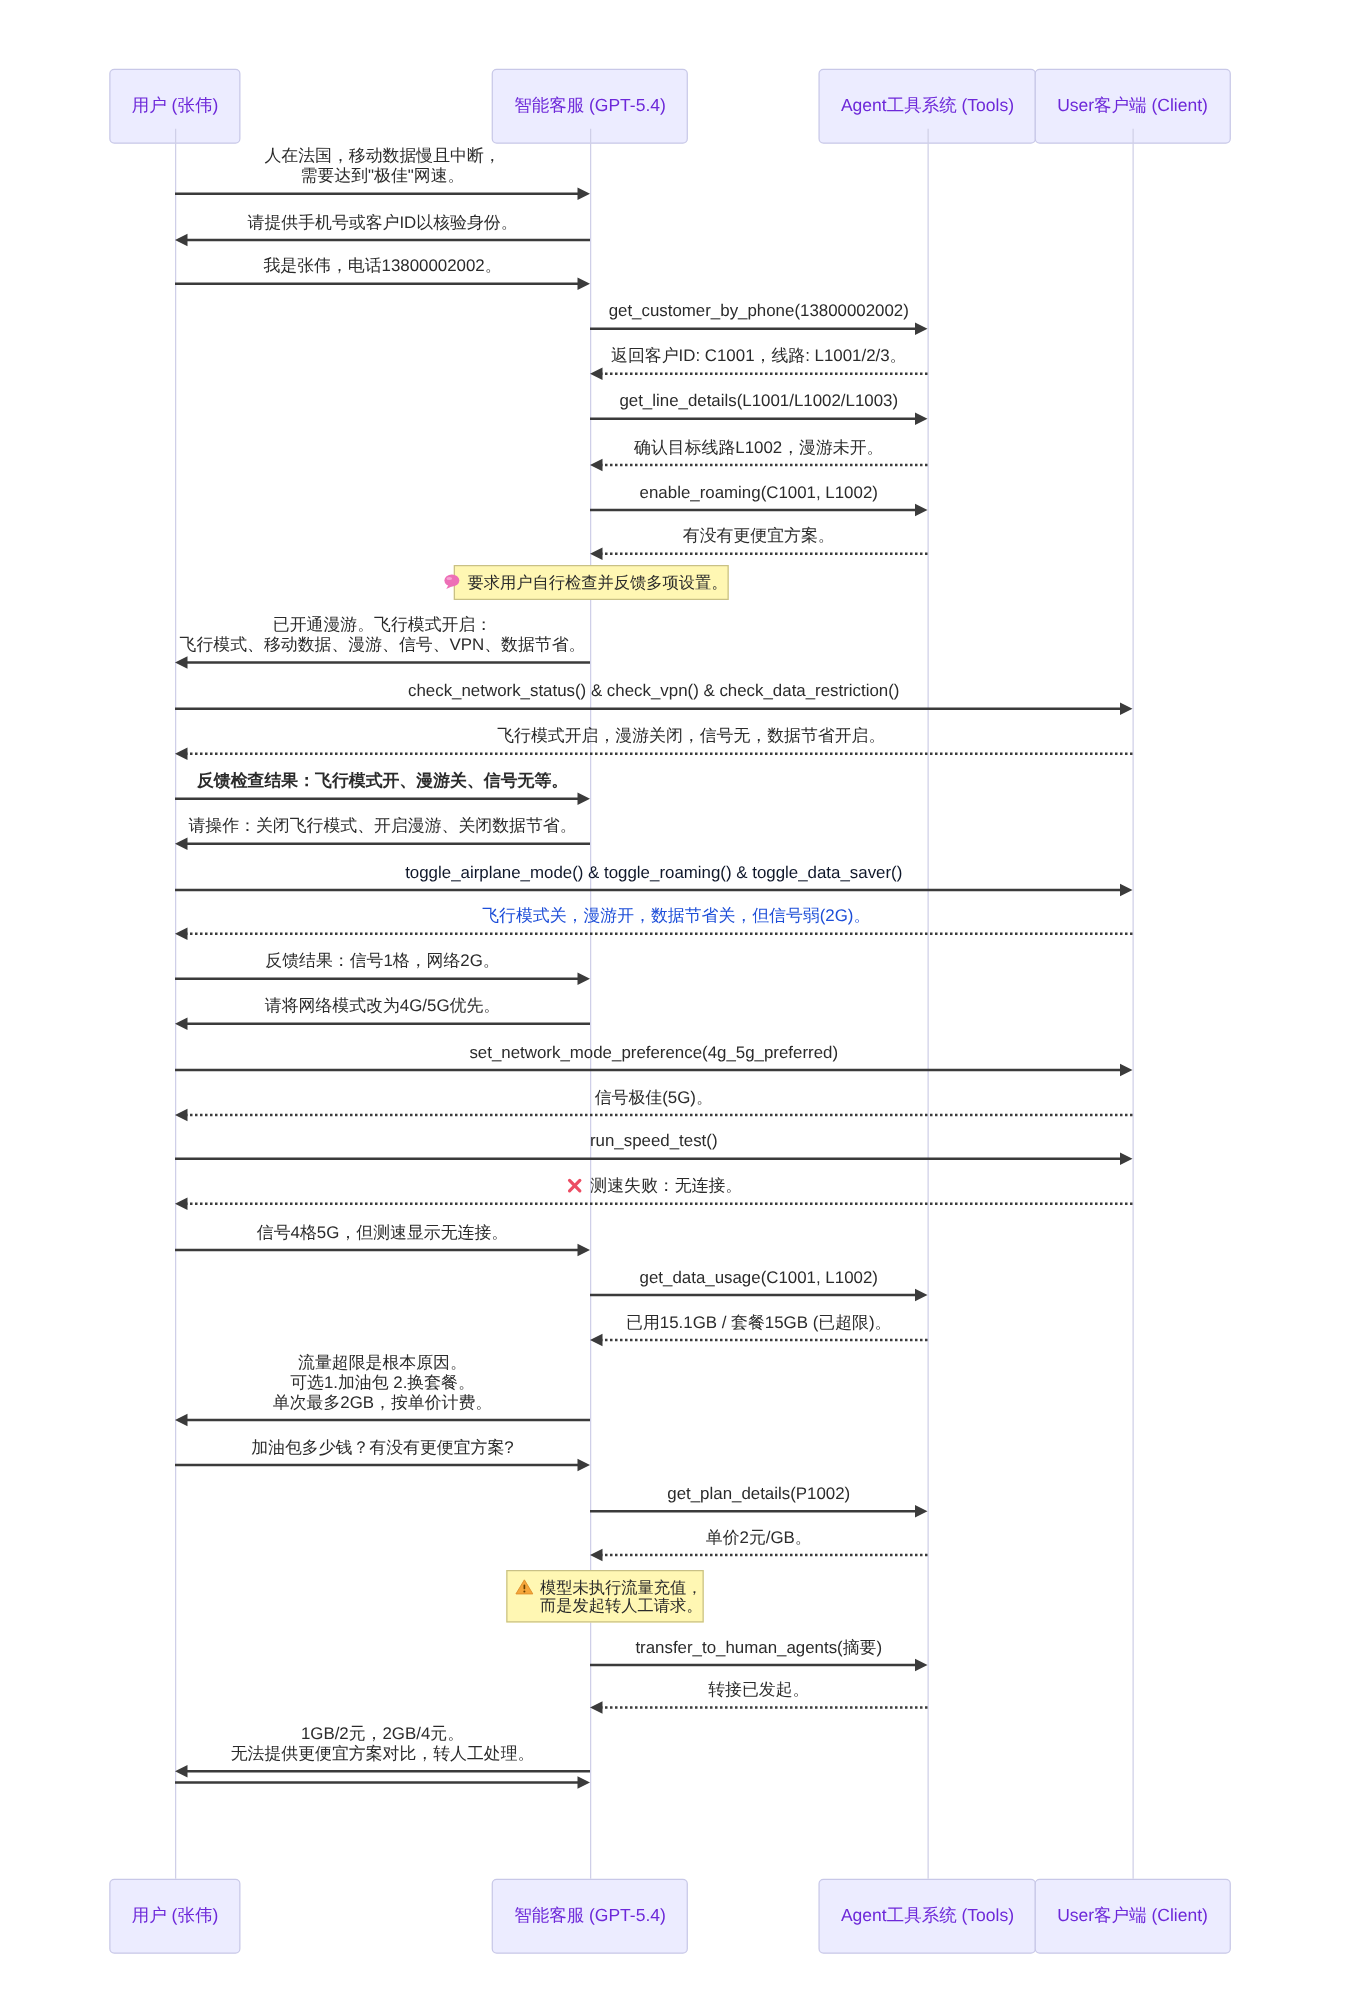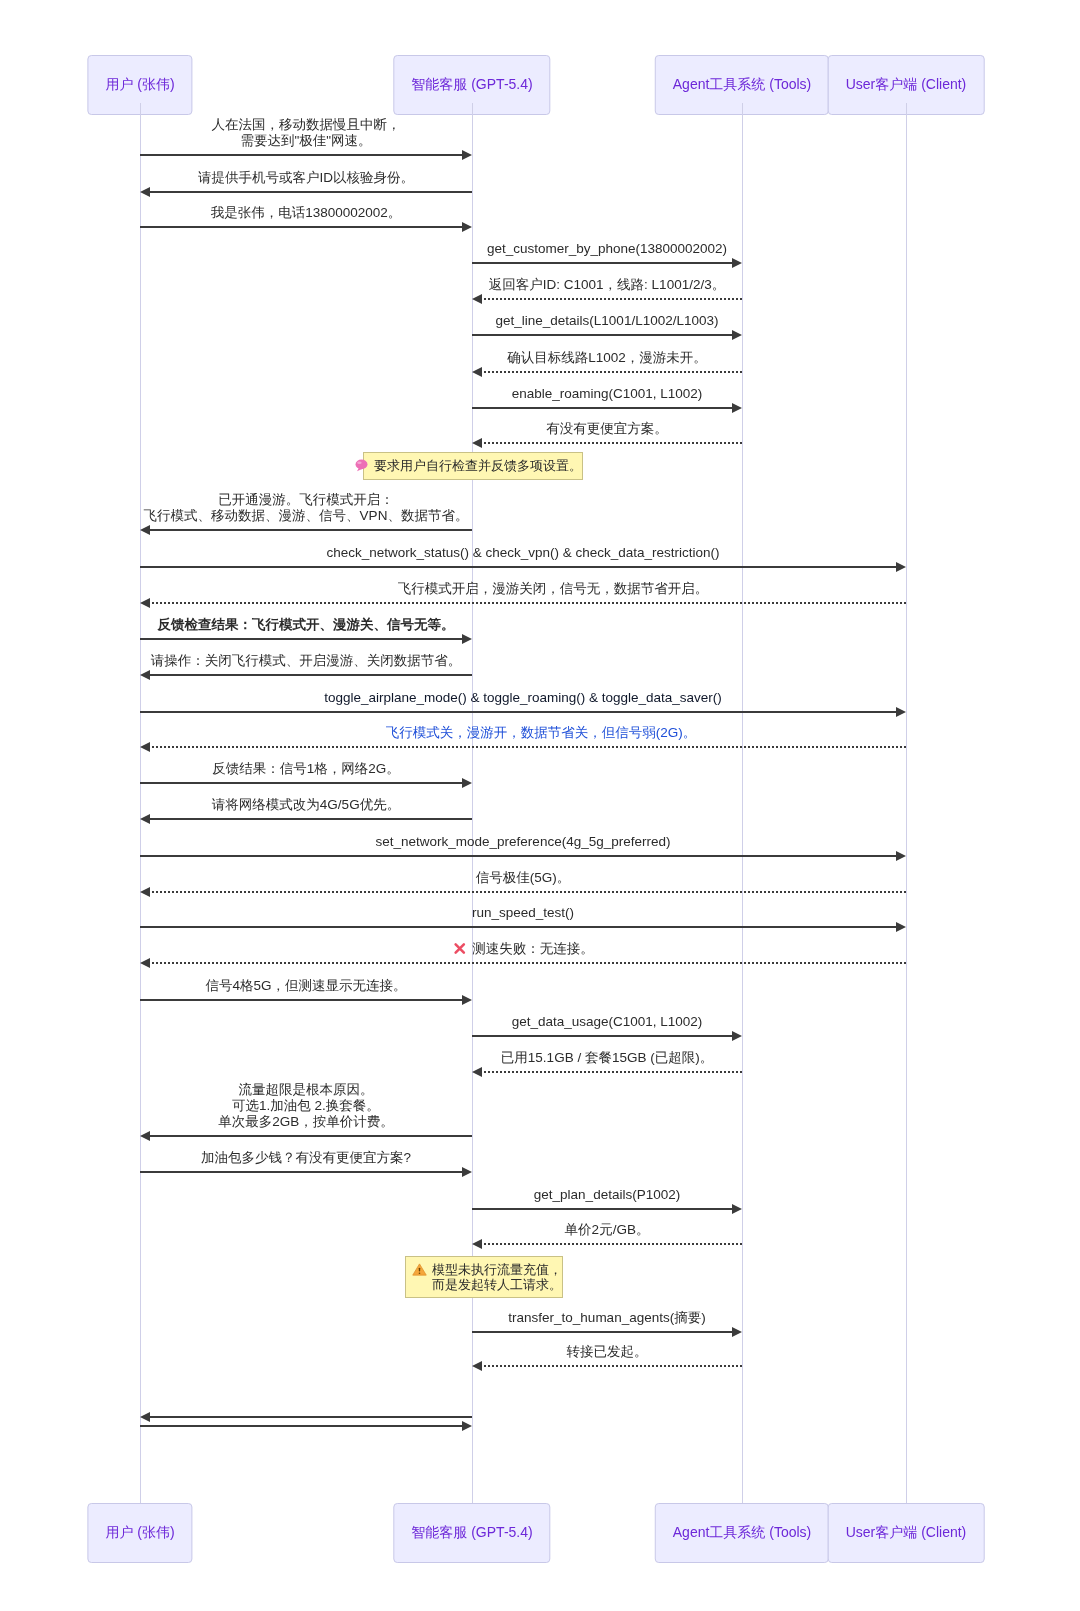--- a/index.html
+++ b/index.html
@@ -272,15 +272,19 @@
     <div class="msg-label" style="left: 607px; bottom: 285px; color: rgb(43, 43, 43);">
       <div>transfer_to_human_agents(摘要)</div>
     </div>
     <div class="msg-line dashed" style="left: 480px; width: 262px; top: 1365px; border-top-color: rgb(59, 59, 59);"></div>
     <div class="arrowhead left" style="top: 1361px; left: 472px;"></div>
     <div class="msg-label" style="left: 607px; bottom: 251px; color: rgb(43, 43, 43);">
       <div>转接已发起。</div>
     </div>
     <div class="msg-line" style="left: 148px; width: 324px; top: 1416px; border-top-color: rgb(59, 59, 59);"></div>
     <div class="arrowhead left" style="top: 1412px; left: 140px;"></div>
+    <div class="msg-label" style="left: 306px; bottom: 200px; color: rgb(43, 43, 43);">
+      <div>1GB/2元，2GB/4元。</div>
+      <div>无法提供更便宜方案对比，转人工处理。</div>
+    </div>
     <div class="msg-line" style="left: 140px; width: 324px; top: 1425px; border-top-color: rgb(59, 59, 59);"></div>
     <div class="arrowhead right" style="top: 1421px; left: 462px;"></div>
   </div>
 
 </body></html>

